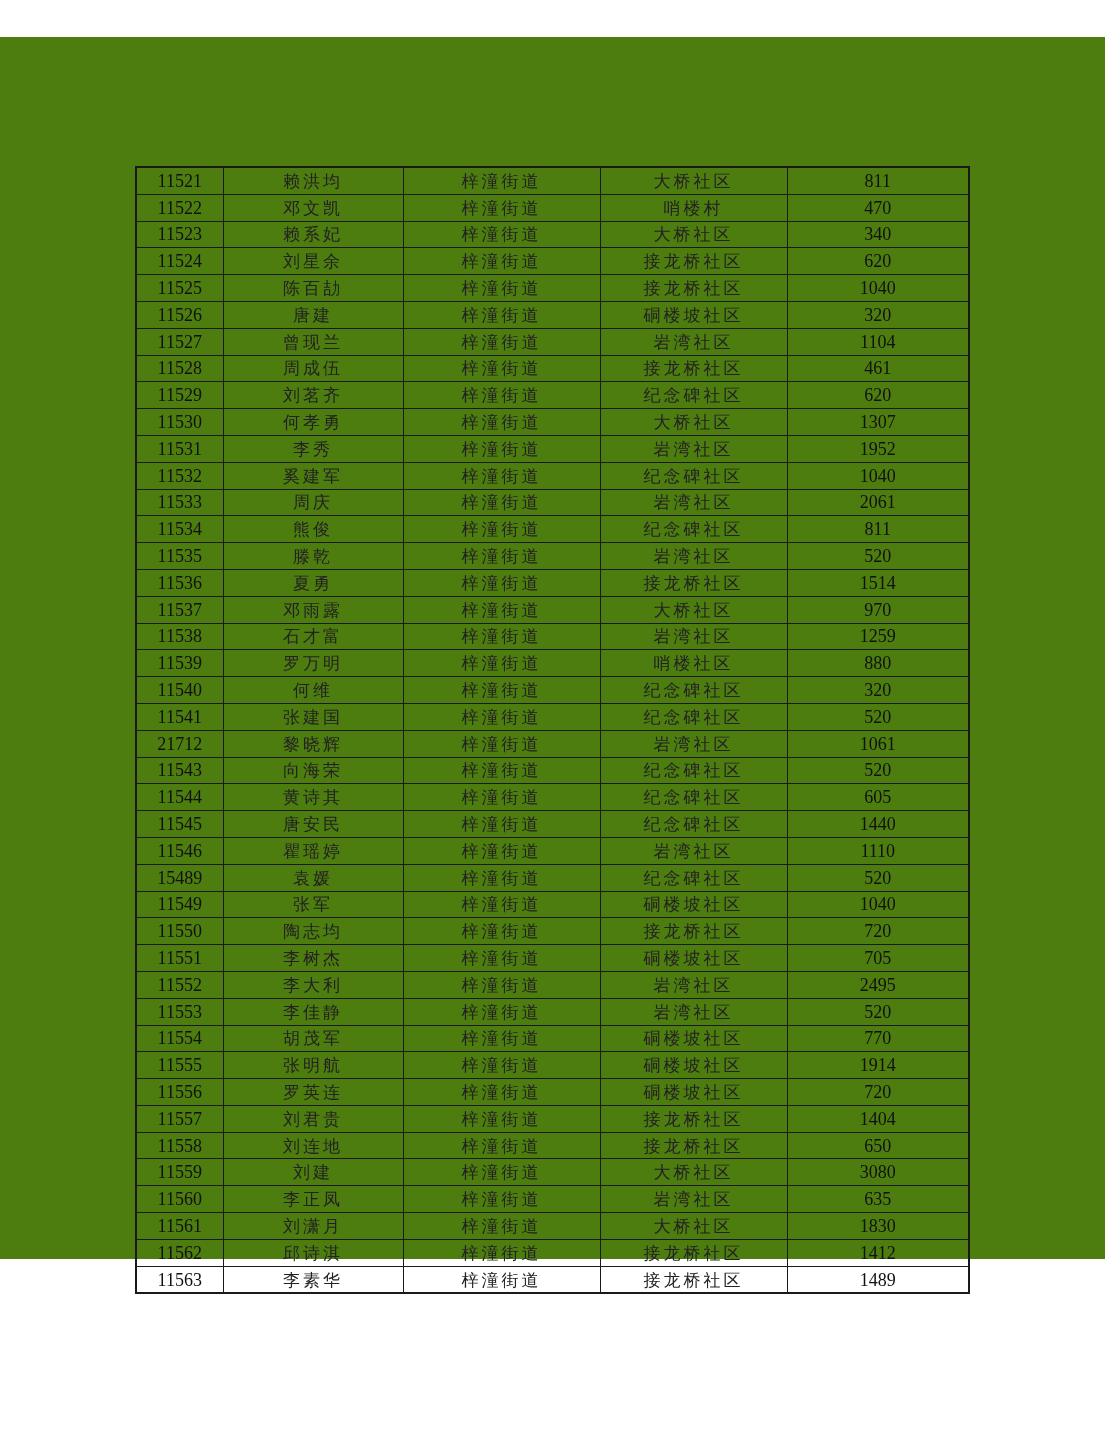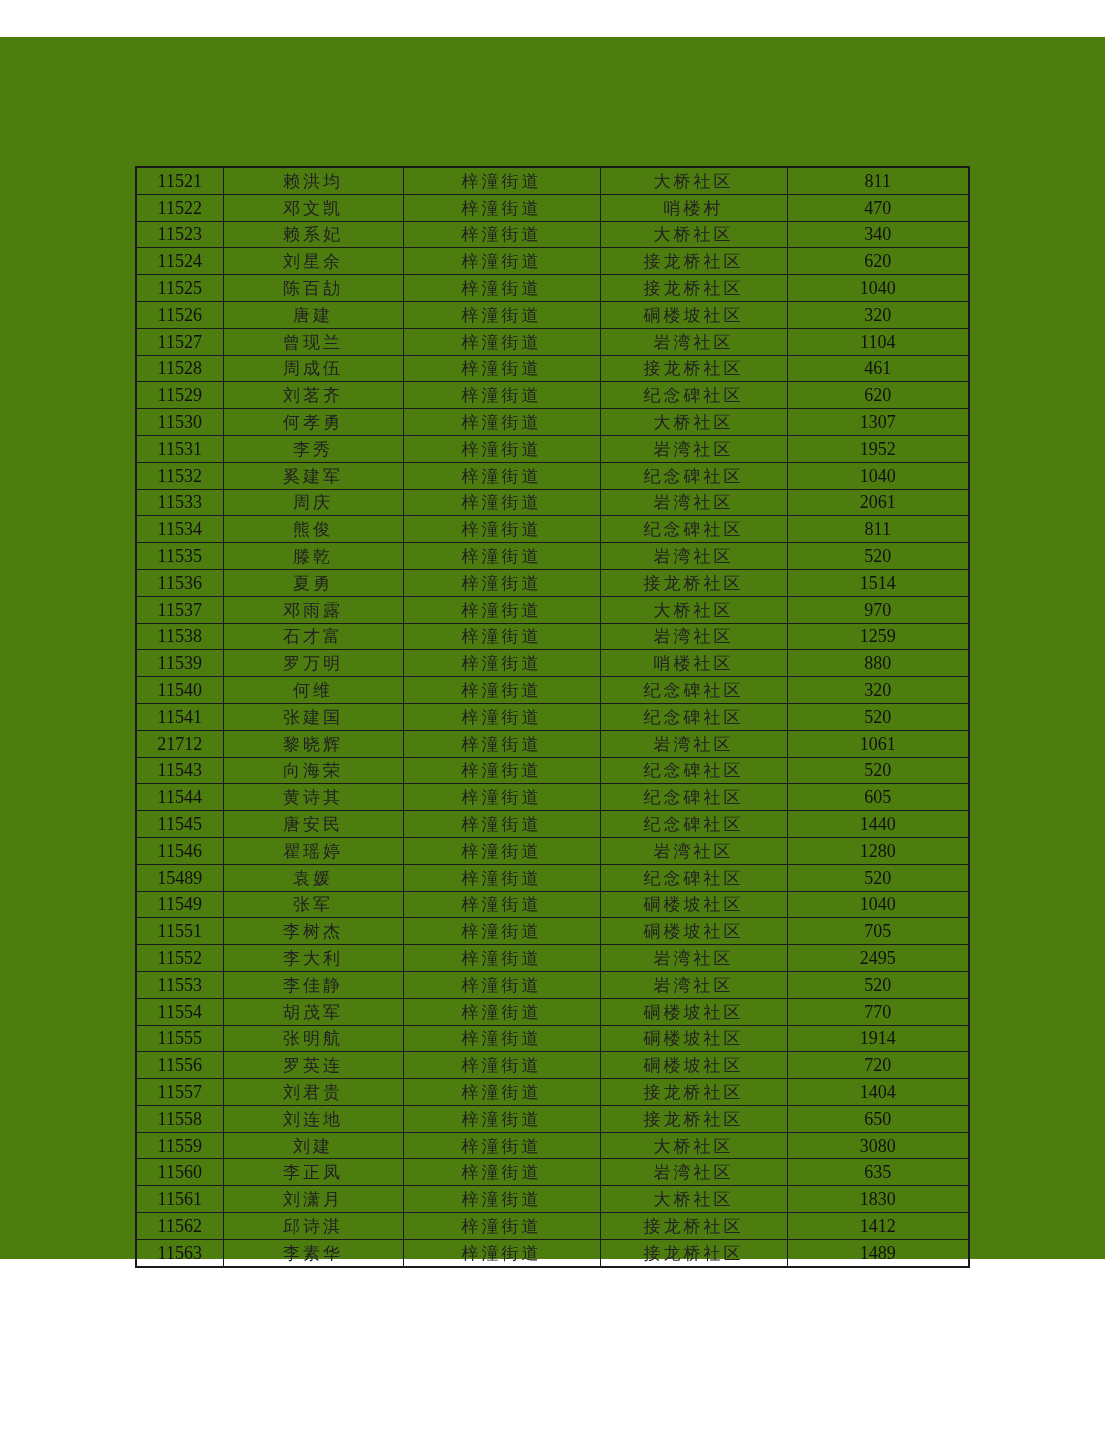--- a/index.html
+++ b/index.html
@@ -248,35 +248,42 @@
         <td class="cjk">唐安民</td>
         <td class="cjk">梓潼街道</td>
         <td class="cjk">纪念碑社区</td>
         <td class="amt">1440</td>
       </tr>
         <tr style="">
         <td class="id">11546</td>
         <td class="cjk">瞿瑶婷</td>
         <td class="cjk">梓潼街道</td>
         <td class="cjk">岩湾社区</td>
-        <td class="amt">1280</td>
+        <td class="amt">1110</td>
       </tr>
         <tr style="">
         <td class="id">15489</td>
         <td class="cjk">袁媛</td>
         <td class="cjk">梓潼街道</td>
         <td class="cjk">纪念碑社区</td>
         <td class="amt">520</td>
       </tr>
         <tr style="">
         <td class="id">11549</td>
         <td class="cjk">张军</td>
         <td class="cjk">梓潼街道</td>
         <td class="cjk">硐楼坡社区</td>
         <td class="amt">1040</td>
+      </tr>
+        <tr style="">
+        <td class="id">11550</td>
+        <td class="cjk">陶志均</td>
+        <td class="cjk">梓潼街道</td>
+        <td class="cjk">接龙桥社区</td>
+        <td class="amt">720</td>
       </tr>
         <tr style="">
         <td class="id">11551</td>
         <td class="cjk">李树杰</td>
         <td class="cjk">梓潼街道</td>
         <td class="cjk">硐楼坡社区</td>
         <td class="amt">705</td>
       </tr>
         <tr style="">
         <td class="id">11552</td>

